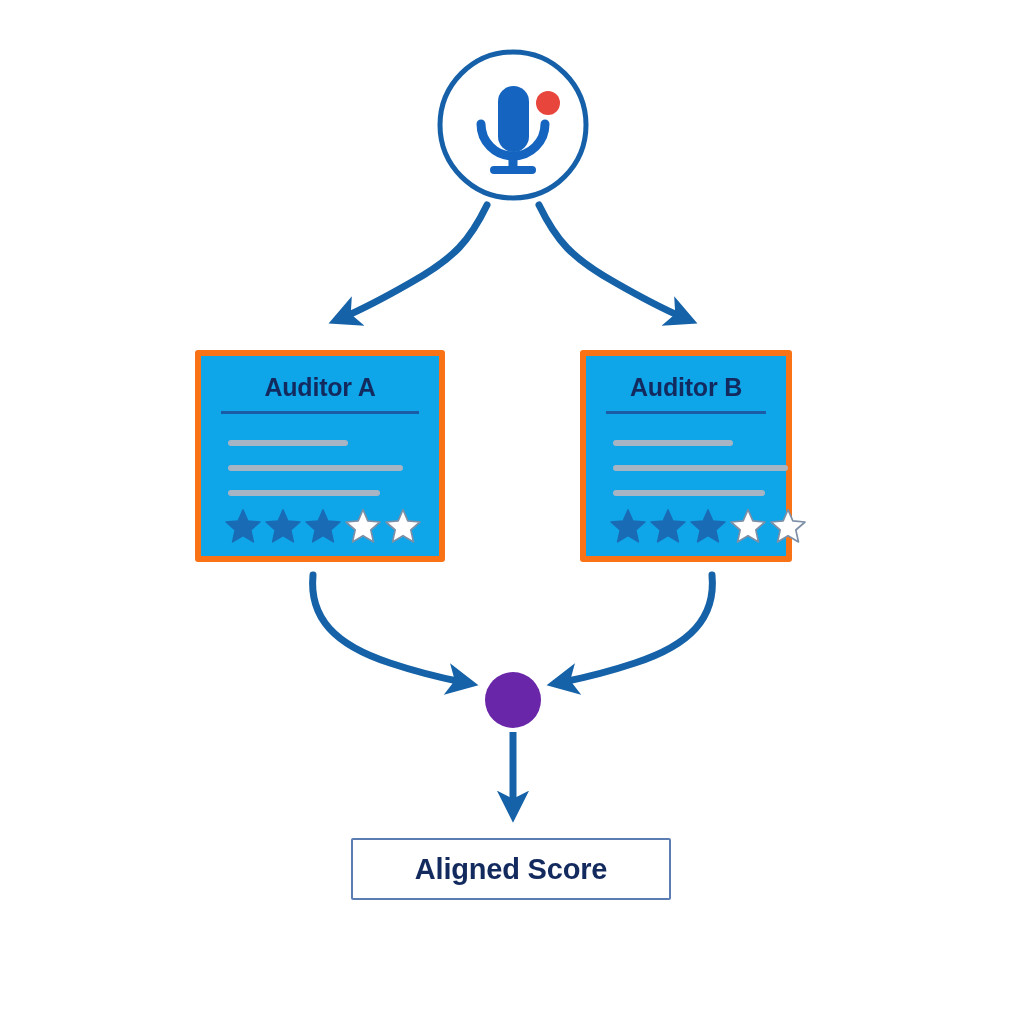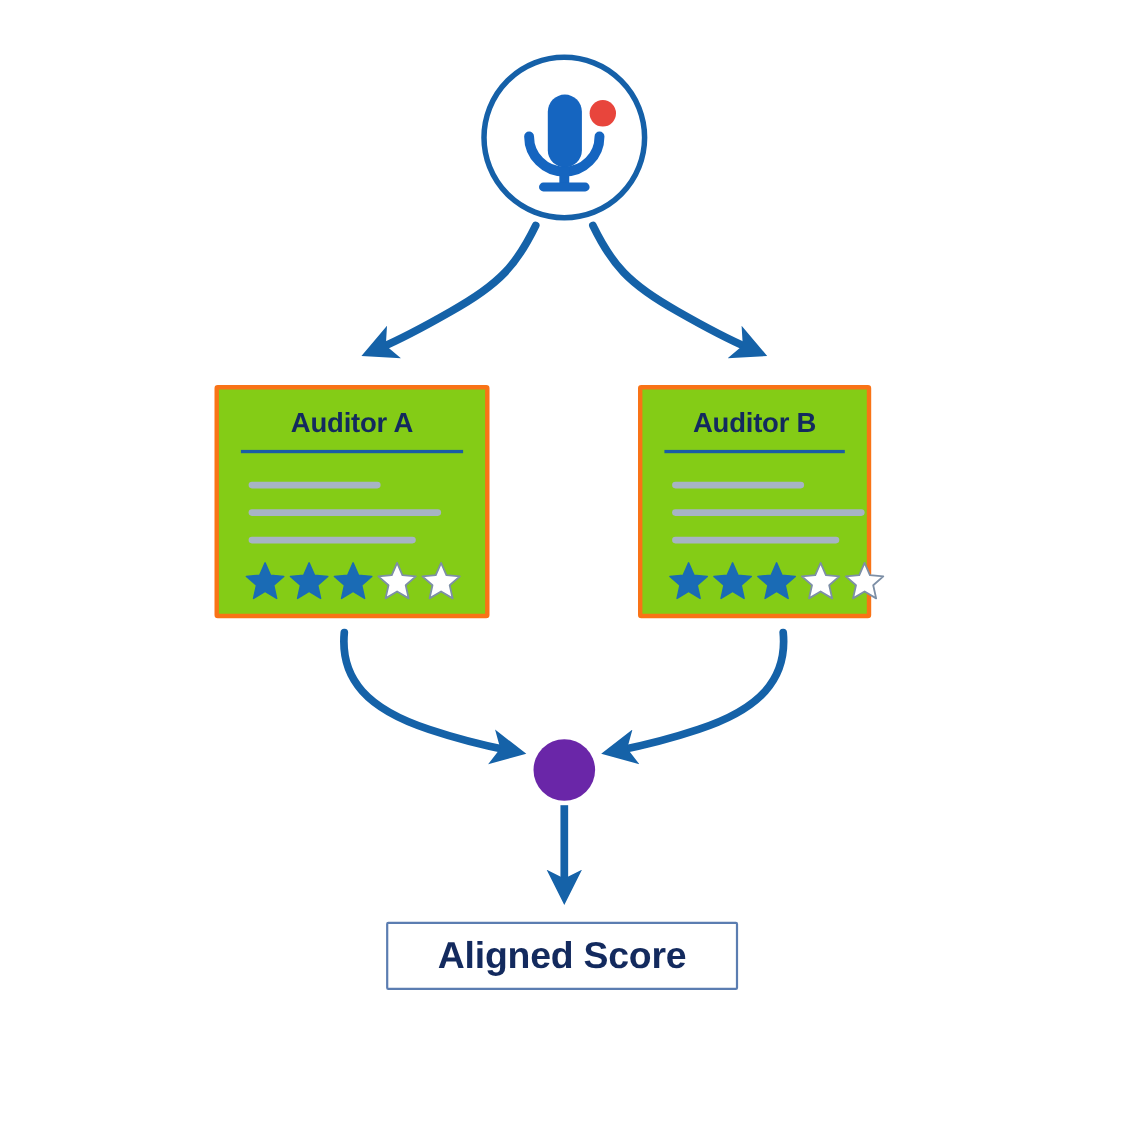--- a/index.html
+++ b/index.html
@@ -22,22 +22,22 @@
   #flow {
     position: absolute;
     left: 0;
     top: 0;
     width: 1024px;
     height: 1024px;
   }
   .card {
     position: absolute;
     box-sizing: border-box;
-    background: #84cc16;
-    border: 4px solid #f97316;
+    background: #0ea5e9;
+    border: 6px solid #f97316;
     border-radius: 3px;
     padding-left: 15px;
   }
   #card-a { left: 195px; top: 350px; width: 250px; height: 212px; }
   #card-b { left: 580px; top: 350px; width: 212px; height: 212px; }
 
   .card-title {
     position: absolute;
     left: 0;
     right: 0;
@@ -90,21 +90,21 @@
     height: 62px;
     box-sizing: border-box;
     background: #ffffff;
     border: 2px solid #5B7DB1;
     border-radius: 2px;
     display: flex;
     align-items: center;
     justify-content: center;
   }
   #aligned-label {
-    font-size: 34px;
+    font-size: 29px;
     font-weight: bold;
     color: #132A5E;
     letter-spacing: -0.2px;
   }
 </style>
 </head>
 <body>
 
 <div id="stage">
 

